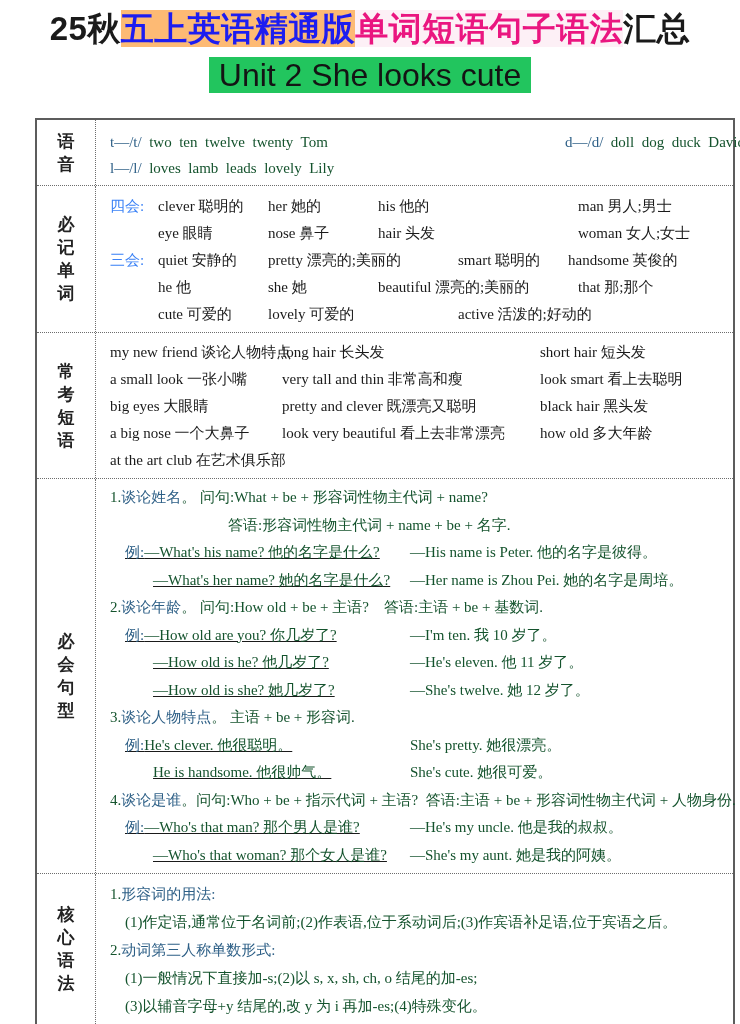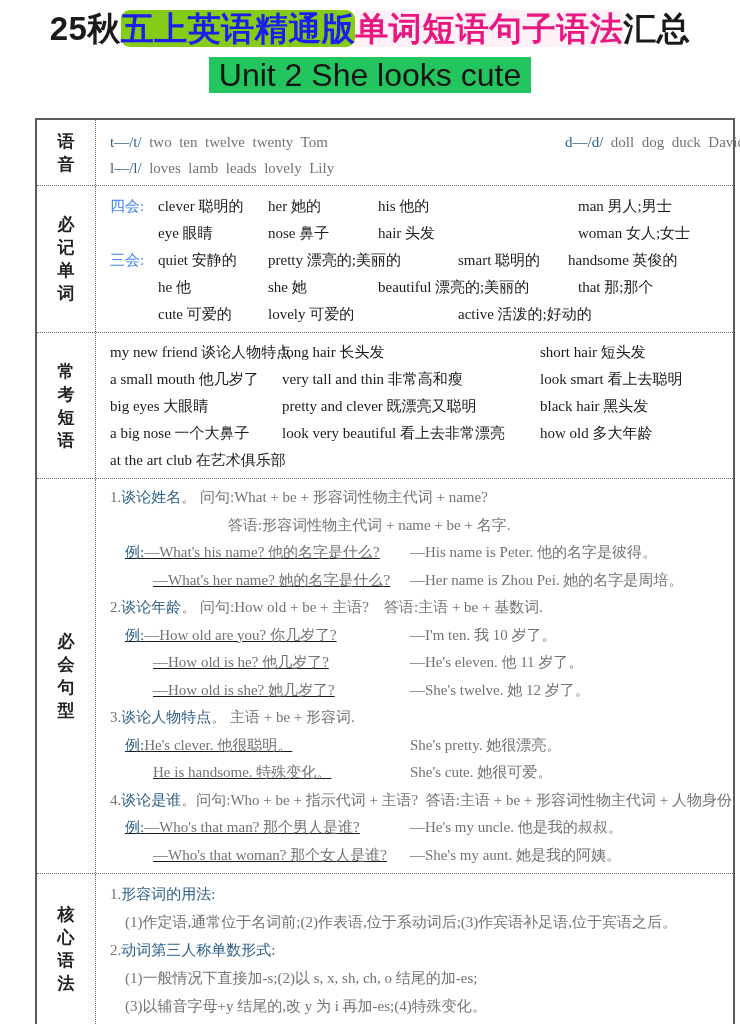--- a/index.html
+++ b/index.html
@@ -7,21 +7,21 @@
     width:740px;height:1024px;background:#ffffff;box-sizing:border-box;
     font-family:"Liberation Serif","DejaVu Serif",serif;color:#1a1a1a;
     overflow:hidden;position:relative;
   }
   
   .title{
     margin:0;padding-top:6px;text-align:center;
     font-family:"Liberation Sans","DejaVu Sans",sans-serif;
     font-size:33px;font-weight:bold;line-height:1.38;letter-spacing:.5px;
   }
-  .t-blue{color:#1d1df0;background:#84cc16;border-radius:9px;}
+  .t-blue{color:#1d1df0;background:#fdba74;}
   .t-pink{color:#ea1680;background:#fdf0f6;}
   .subtitle{
     margin:0;text-align:center;
     font-family:"Liberation Sans","DejaVu Sans",sans-serif;
     font-size:32px;font-weight:500;line-height:1.45;color:#141414;
   }
   .subtitle span{background:#22c55e;padding:0 10px;}
   
   .sheet{
     position:absolute;left:35px;top:118px;width:700px;
@@ -29,21 +29,21 @@
   }
   .trow{display:flex;box-sizing:border-box;}
   .trow + .trow{border-top:1px dotted #6d6d6d;}
   .rlabel{
     width:59px;flex:none;border-right:1px dotted #6d6d6d;box-sizing:border-box;
     display:flex;flex-direction:column;align-items:center;justify-content:center;
     font-family:"Liberation Sans","DejaVu Sans",sans-serif;
     font-weight:bold;font-size:17px;line-height:23px;color:#222;
   }
   .content{flex:1;box-sizing:border-box;padding:5px 8px 4px 14px;font-size:15px;}
-  .seg-k{color:#737373;}
+  .seg-k{color:#14532d;}
   .seg-b{color:#2d5f86;}
   .seg-t{color:#3b82f6;}
   
   .ph-line{position:relative;line-height:26px;white-space:pre;}
   .ph-right{position:absolute;left:455px;top:0;white-space:pre;}
   .sec-phonics .content{padding-top:9px;min-height:62px;}
   
   .sec-words .content{padding-top:7px;min-height:137px;}
   .wrow{display:flex;line-height:27px;white-space:pre;}
   .wtag{width:48px;flex:none;}
@@ -105,21 +105,21 @@
 
     <section class="trow sec-phrases">
       <div class="rlabel">
           <div>常</div>
           <div>考</div>
           <div>短</div>
           <div>语</div>
         </div>
       <div class="content" id="phrases-content">
           <div class="prow"><span class="pcell pc0">my new friend 谈论人物特点</span><span class="pcell pc1">long hair 长头发</span><span class="pcell pc2">short hair 短头发</span></div>
-          <div class="prow"><span class="pcell pc0">a small mouth 他几岁了</span><span class="pcell pc1">very tall and thin 非常高和瘦</span><span class="pcell pc2">look smart 看上去聪明</span></div>
+          <div class="prow"><span class="pcell pc0">a small look 一张小嘴</span><span class="pcell pc1">very tall and thin 非常高和瘦</span><span class="pcell pc2">look smart 看上去聪明</span></div>
           <div class="prow"><span class="pcell pc0">big eyes 大眼睛</span><span class="pcell pc1">pretty and clever 既漂亮又聪明</span><span class="pcell pc2">black hair 黑头发</span></div>
           <div class="prow"><span class="pcell pc0">a big nose 一个大鼻子</span><span class="pcell pc1">look very beautiful 看上去非常漂亮</span><span class="pcell pc2">how old 多大年龄</span></div>
           <div class="prow"><span class="pcell pc0">at the art club 在艺术俱乐部</span><span class="pcell pc1"></span><span class="pcell pc2"></span></div>
         </div>
     </section>
 
     <section class="trow sec-sent">
       <div class="rlabel">
           <div>必</div>
           <div>会</div>
@@ -130,21 +130,21 @@
           <div class="sline h"><span class="seg-k">1.</span><span class="seg-b">谈论姓名</span><span class="seg-k">。 问句:What + be + 形容词性物主代词 + name?</span></div>
           <div class="sline a"><span class="seg-k">答语:形容词性物主代词 + name + be + 名字.</span></div>
           <div class="sline e"><span class="qcol"><span class="seg-b">例:</span><span class="seg-k">—What's his name? 他的名字是什么?</span></span><span class="acol"><span class="seg-k">—His name is Peter. 他的名字是彼得。</span></span></div>
           <div class="sline c"><span class="qcol"><span class="seg-k">—What's her name? 她的名字是什么?</span></span><span class="acol"><span class="seg-k">—Her name is Zhou Pei. 她的名字是周培。</span></span></div>
           <div class="sline h"><span class="seg-k">2.</span><span class="seg-b">谈论年龄</span><span class="seg-k">。 问句:How old + be + 主语?    答语:主语 + be + 基数词.</span></div>
           <div class="sline e"><span class="qcol"><span class="seg-b">例:</span><span class="seg-k">—How old are you? 你几岁了?</span></span><span class="acol"><span class="seg-k">—I'm ten. 我 10 岁了。</span></span></div>
           <div class="sline c"><span class="qcol"><span class="seg-k">—How old is he? 他几岁了?</span></span><span class="acol"><span class="seg-k">—He's eleven. 他 11 岁了。</span></span></div>
           <div class="sline c"><span class="qcol"><span class="seg-k">—How old is she? 她几岁了?</span></span><span class="acol"><span class="seg-k">—She's twelve. 她 12 岁了。</span></span></div>
           <div class="sline h"><span class="seg-k">3.</span><span class="seg-b">谈论人物特点</span><span class="seg-k">。 主语 + be + 形容词.</span></div>
           <div class="sline e"><span class="qcol"><span class="seg-b">例:</span><span class="seg-k">He's clever. 他很聪明。</span></span><span class="acol"><span class="seg-k">She's pretty. 她很漂亮。</span></span></div>
-          <div class="sline c"><span class="qcol"><span class="seg-k">He is handsome. 特殊变化。</span></span><span class="acol"><span class="seg-k">She's cute. 她很可爱。</span></span></div>
+          <div class="sline c"><span class="qcol"><span class="seg-k">He is handsome. 他很帅气。</span></span><span class="acol"><span class="seg-k">She's cute. 她很可爱。</span></span></div>
           <div class="sline h"><span class="seg-k">4.</span><span class="seg-b">谈论是谁</span><span class="seg-k">。问句:Who + be + 指示代词 + 主语?  答语:主语 + be + 形容词性物主代词 + 人物身份.</span></div>
           <div class="sline e"><span class="qcol"><span class="seg-b">例:</span><span class="seg-k">—Who's that man? 那个男人是谁?</span></span><span class="acol"><span class="seg-k">—He's my uncle. 他是我的叔叔。</span></span></div>
           <div class="sline c"><span class="qcol"><span class="seg-k">—Who's that woman? 那个女人是谁?</span></span><span class="acol"><span class="seg-k">—She's my aunt. 她是我的阿姨。</span></span></div>
         </div>
     </section>
 
     <section class="trow sec-gram">
       <div class="rlabel">
           <div>核</div>
           <div>心</div>

